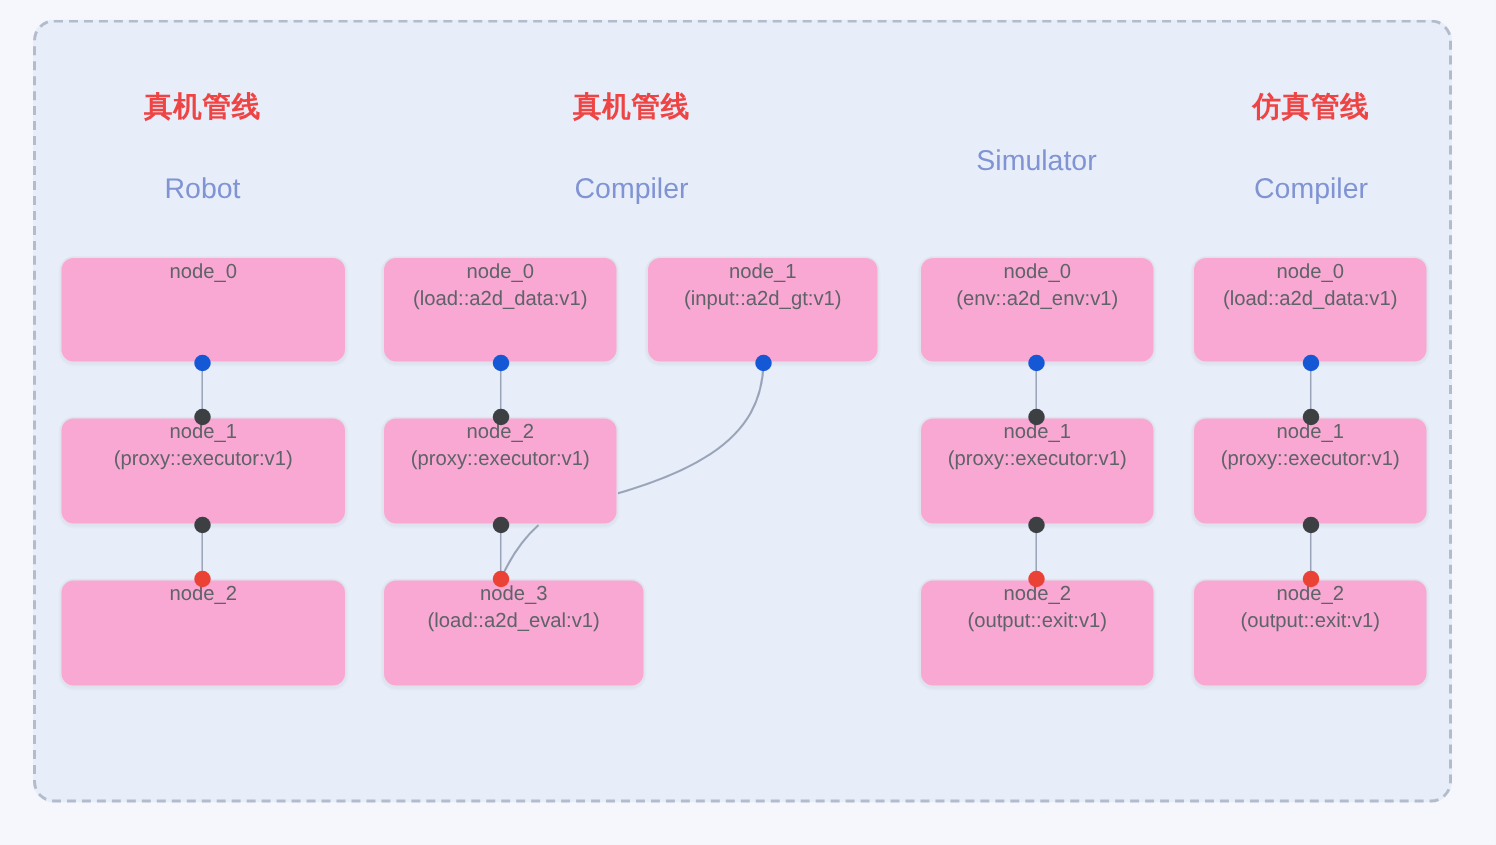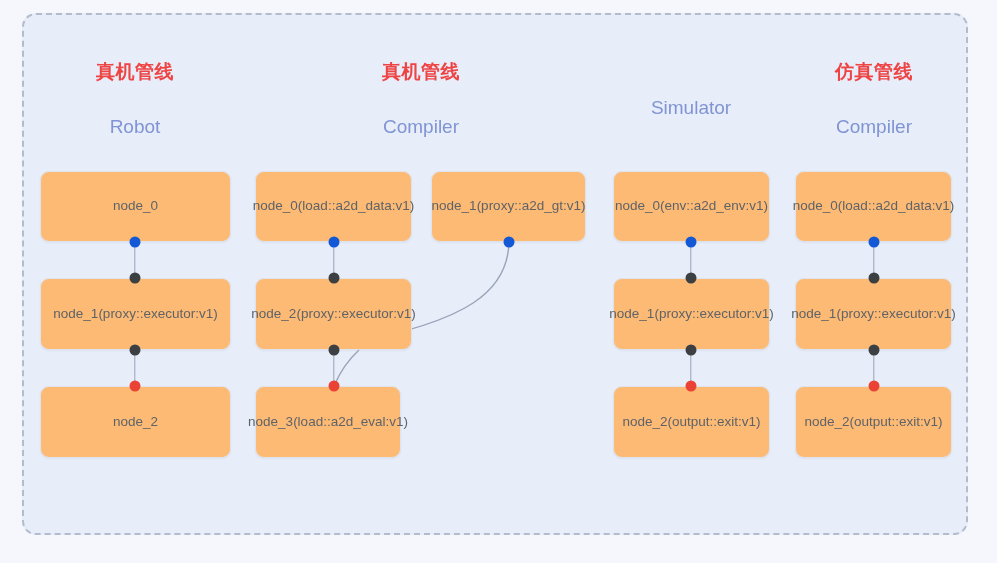--- a/index.html
+++ b/index.html
@@ -52,28 +52,28 @@
     font-size: 19px;
     color: #8094d4;
     white-space: nowrap;
     line-height: 1;
     margin-top: 36px;
   }
   
   .node {
     position: absolute;
     box-sizing: border-box;
-    background: #fdba74;
+    background: #f9a8d4;
     border: 1px solid #dfe3eb;
     border-radius: 9px;
     box-shadow: 0 1px 2px rgba(40,55,90,0.06);
     display: flex;
-    flex-direction: row;
+    flex-direction: column;
     align-items: center;
-    justify-content: center;
+    justify-content: flex-start;
     z-index: 3;
   }
   .node-name {
     font-size: 13.5px;
     color: #5f6368;
     line-height: 1.35;
     white-space: nowrap;
   }
   .node-type {
     font-size: 13.5px;
@@ -163,37 +163,37 @@
     <div class="col-sub">Compiler</div>
   </div>
 
   <div class="node" style="left:255px; top:171px; width:157px; height:71px;">
     <div class="node-name">node_0</div>
     <div class="node-type">(load::a2d_data:v1)</div>
   </div>
 
   <div class="node" style="left:431px; top:171px; width:155px; height:71px;">
     <div class="node-name">node_1</div>
-    <div class="node-type">(proxy::a2d_gt:v1)</div>
+    <div class="node-type">(input::a2d_gt:v1)</div>
   </div>
 
   <div class="link" style="left:334px; top:242px; height:36px;"></div>
   <div class="dot dot-blue" style="left:334px; top:242px;"></div>
   <div class="dot dot-blue" style="left:509px; top:242px;"></div>
   <div class="dot dot-black" style="left:334px; top:278px;"></div>
 
   <div class="node" style="left:255px; top:278px; width:157px; height:72px;">
     <div class="node-name">node_2</div>
     <div class="node-type">(proxy::executor:v1)</div>
   </div>
   <div class="link" style="left:334px; top:350px; height:36px;"></div>
   <div class="dot dot-black" style="left:334px; top:350px;"></div>
   <div class="dot dot-red" style="left:334px; top:386px;"></div>
 
-  <div class="node" style="left:255px; top:386px; width:146px; height:72px;">
+  <div class="node" style="left:255px; top:386px; width:175px; height:72px;">
     <div class="node-name">node_3</div>
     <div class="node-type">(load::a2d_eval:v1)</div>
   </div>
 
   <div class="col-head" style="left:600px; top:62px; width:182px;">
     <div class="col-sub">Simulator</div>
   </div>
 
   <div class="node" style="left:613px; top:171px; width:157px; height:71px;">
     <div class="node-name">node_0</div>

